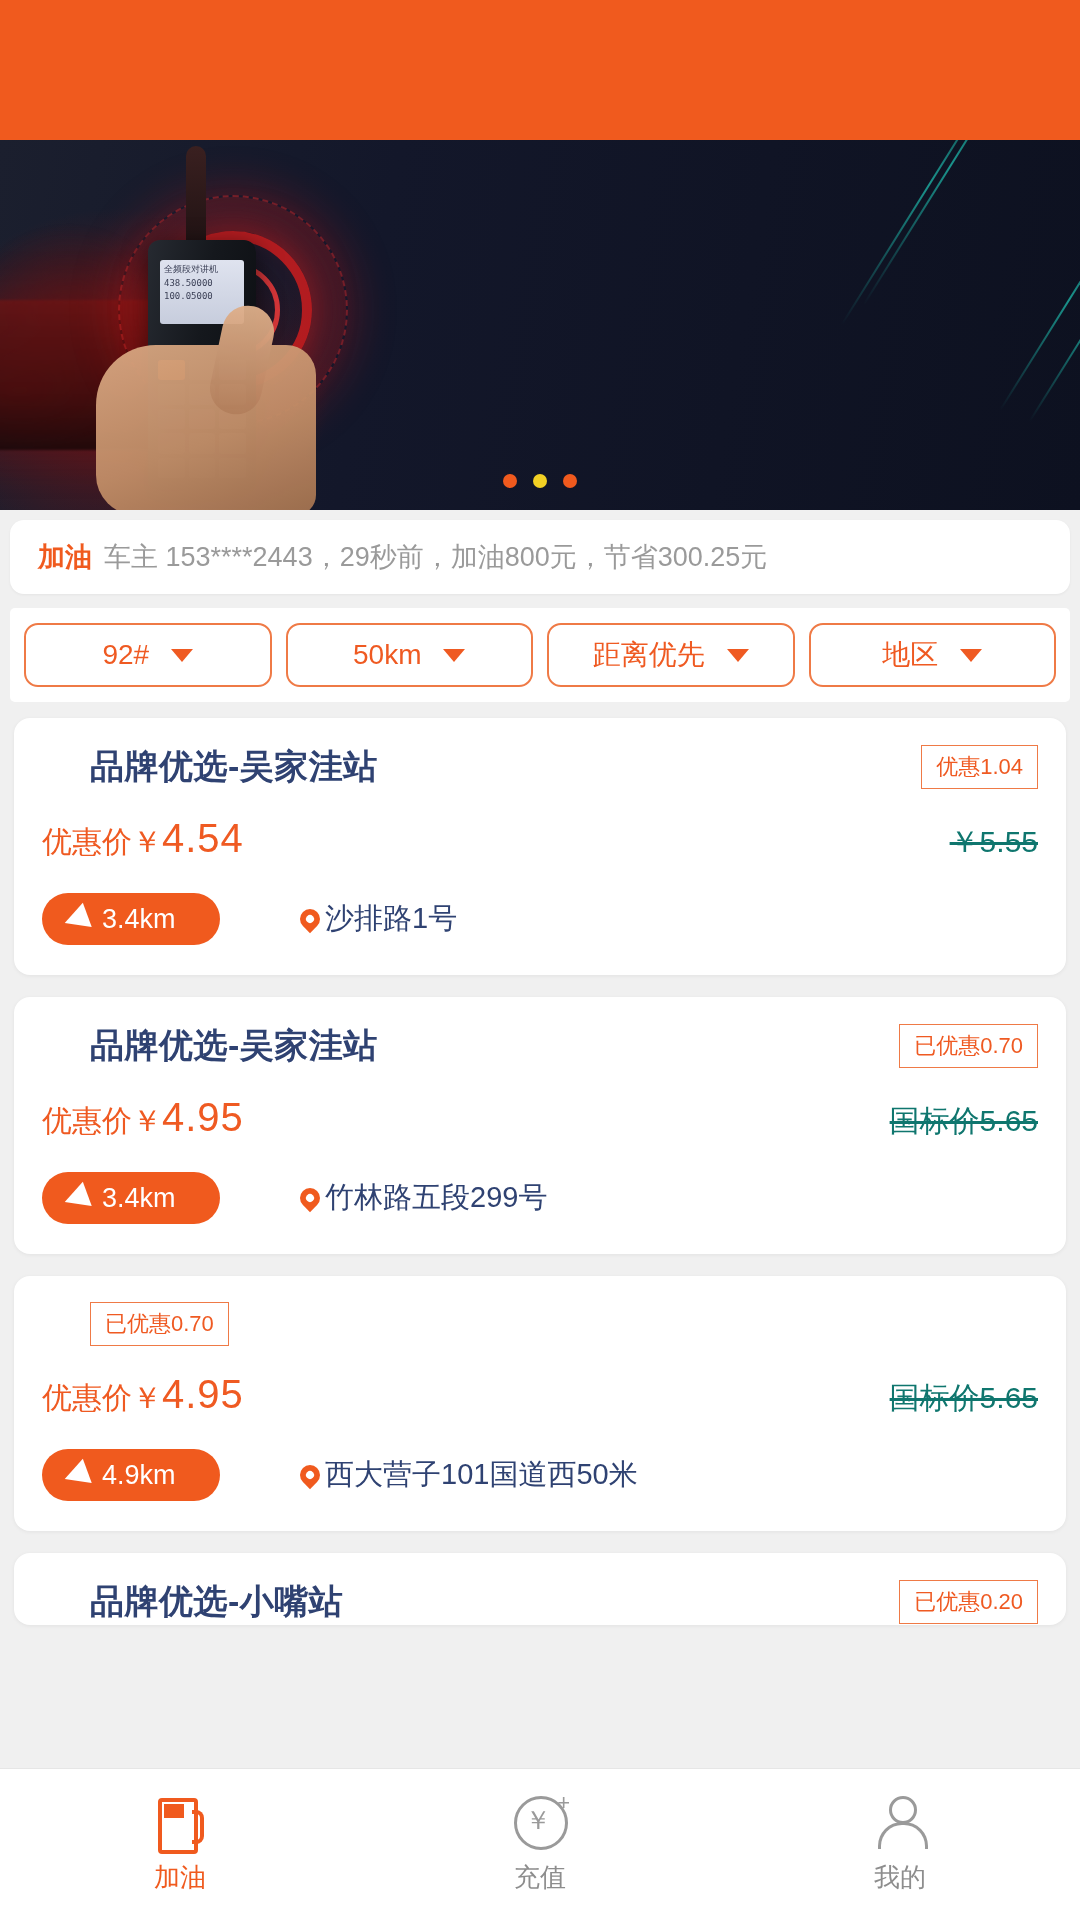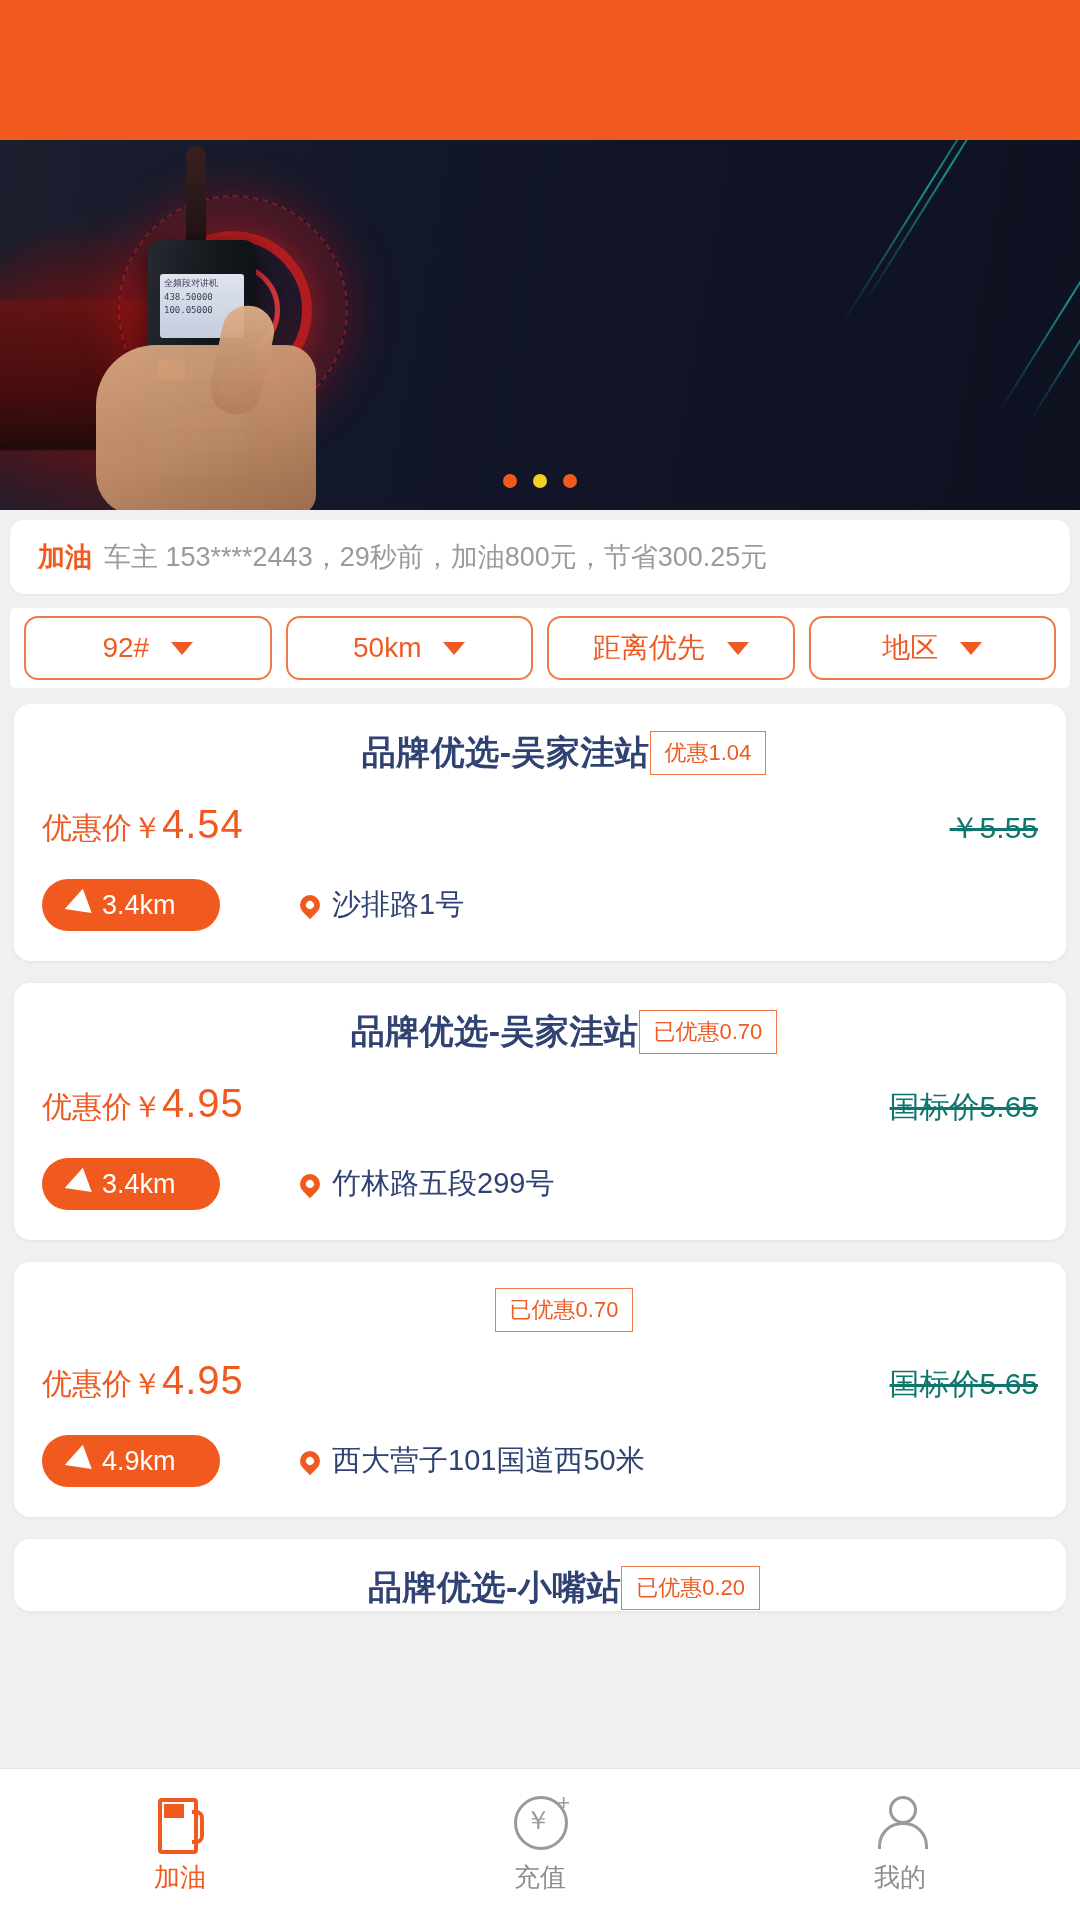--- a/index.html
+++ b/index.html
@@ -72,21 +72,21 @@
     background:linear-gradient(100deg,#262a31 0%, #15181d 45%, #0b0d11 100%);
     border-radius:12px 12px 8px 8px;
     box-shadow:0 6px 24px rgba(0,0,0,.6);
   }
   .antenna {
     position:absolute; left:186px; top:6px; width:20px; height:110px;
     background:linear-gradient(180deg,#3a2020,#1d1112);
     border-radius:10px 10px 3px 3px;
   }
   .radio-screen {
-    position:absolute; left:12px; top:34px; width:84px; height:64px;
+    position:absolute; left:12px; top:20px; width:84px; height:64px;
     background:linear-gradient(180deg,#dfe3ef,#c7cddd);
     border-radius:3px;
     font-size:9px; color:#3a3f55; padding:3px 4px; line-height:1.5;
     font-family:"DejaVu Sans Mono",monospace;
     overflow:hidden;
   }
   .radio-keys {
     position:absolute; left:10px; top:120px; width:88px; height:118px;
     display:grid; grid-template-columns:repeat(3,1fr); grid-template-rows:repeat(5,1fr);
     gap:4px;
@@ -148,38 +148,38 @@
     height:74px; display:flex; align-items:center; padding:0 28px;
     font-size:27px; white-space:nowrap; overflow:hidden;
     box-shadow:0 1px 3px rgba(0,0,0,.05);
   }
   .notice .tag { color:#f05a1e; font-weight:bold; margin-right:12px; }
   .notice .txt { color:#9a9a9a; }
 
   
   .filters-wrap {
     margin:14px 10px 0; background:#fff; border-radius:5px;
-    padding:8px 14px; display:flex; gap:14px;
+    padding:15px 14px; display:flex; gap:14px;
   }
   .filter {
     flex:1; height:64px; border:2px solid #ef7a46; border-radius:14px;
     display:flex; align-items:center; justify-content:center; gap:22px;
     color:#ef5a22; font-size:28px; background:#fff;
   }
   .chev { width:0; height:0; border-left:11px solid transparent; border-right:11px solid transparent;
           border-top:13px solid #ef5a22; }
 
   
   .list { padding:0 14px; margin-top:16px; }
   .card {
     background:#fff; border-radius:16px; padding:26px 28px 30px;
     margin-bottom:22px; position:relative;
     box-shadow:0 1px 4px rgba(0,0,0,.06);
   }
-  .card-head { display:flex; align-items:center; justify-content:center;margin-left:48px; }
+  .card-head { display:flex; align-items:center; justify-content:space-between;margin-left:48px; }
   .station-name { font-size:34px; color:#2f4272; font-weight:bold; letter-spacing:.5px; }
   .badge {
     border:1.5px solid #ef7a46; border-radius:0; color:#ef5a22;
     font-size:22px; padding:6px 14px; white-space:nowrap;
   }
   .price-row { display:flex; align-items:baseline; justify-content:space-between; margin-top:26px; }
   .price-left { color:#ef5a22; white-space:nowrap; }
   .price-label { font-size:30px; }
   .price-yen { font-size:30px; }
   .price-value { font-size:40px; letter-spacing:1px; }
@@ -187,21 +187,21 @@
     color:#0f766e; font-size:30px; text-decoration:line-through; white-space:nowrap;
   }
   .meta-row { display:flex; align-items:center; margin-top:30px; }
   .dist-pill {
     background:#f05a1e; color:#fff; border-radius:26px;
     height:52px; min-width:178px; display:flex; align-items:center; gap:14px;
     padding:0 26px 0 22px; font-size:27px;
   }
   .nav-arrow { width:0; height:0; border-top:13px solid transparent; border-bottom:13px solid transparent;
                border-right:24px solid #fff; transform:rotate(-20deg); }
-  .addr { display:flex; align-items:center; gap:12px; margin-left:80px; color:#2f4272; font-size:29px;justify-content:flex-end; }
+  .addr { display:flex; align-items:center; gap:5px; margin-left:80px; color:#2f4272; font-size:29px;justify-content:flex-end; }
   .pin { width:20px; height:20px; background:#f05a1e; border-radius:50% 50% 50% 0;
          transform:rotate(-45deg); position:relative; }
   .pin:after { content:""; position:absolute; left:6px; top:6px; width:8px; height:8px;
                background:#fff; border-radius:50%; }
 
   .card.clipped { max-height:72px; overflow:hidden; padding-bottom:16px; }
 
   
   .tabbar {
     position:absolute; left:0; bottom:0; width:1080px; height:152px;

